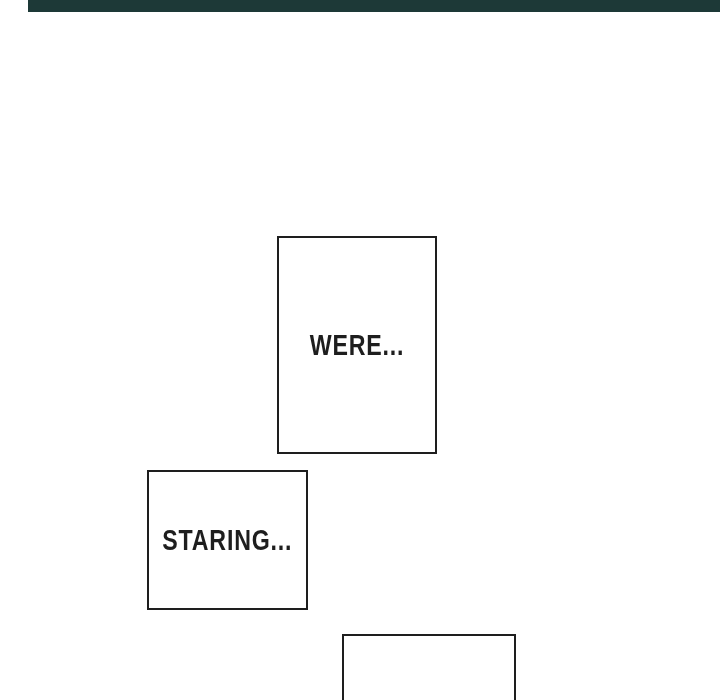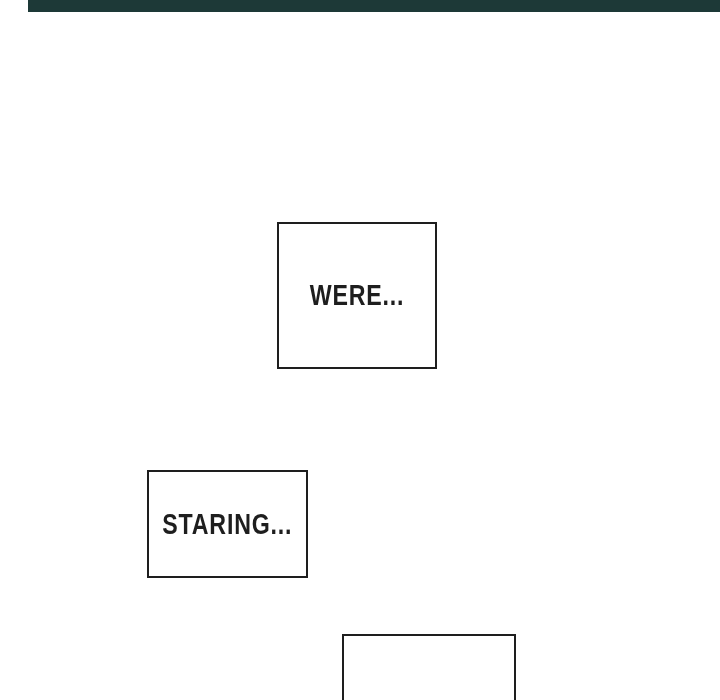--- a/index.html
+++ b/index.html
@@ -32,29 +32,29 @@
     position: absolute;
     box-sizing: border-box;
     border: 2px solid var(--ink, #1e1e1e);
     background: var(--page-bg, #ffffff);
     display: flex;
     align-items: center;
     justify-content: center;
   }
   .box-were {
     left: 277px;
-    top: 222px;
+    top: 236px;
     width: 160px;
-    height: 147px;
+    height: 218px;
   }
   .box-staring {
     left: 147px;
     top: 470px;
     width: 161px;
-    height: 108px;
+    height: 140px;
   }
   .box-bottom {
     left: 342px;
     top: 634px;
     width: 174px;
     height: 90px; 
   }
   .speech-text {
     display: inline-block;
     font-size: 29px;

